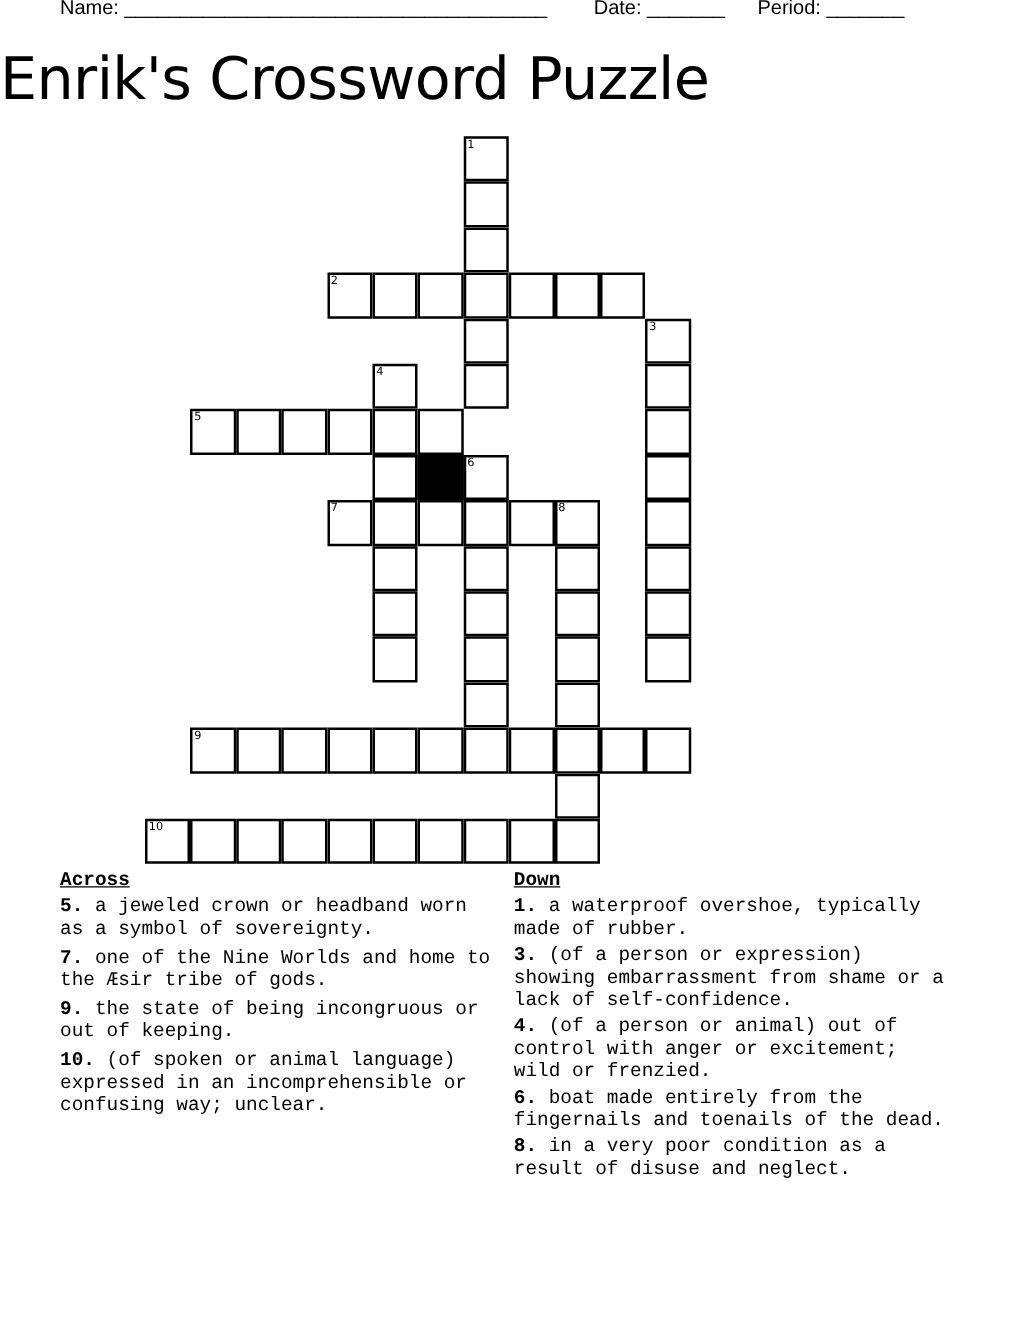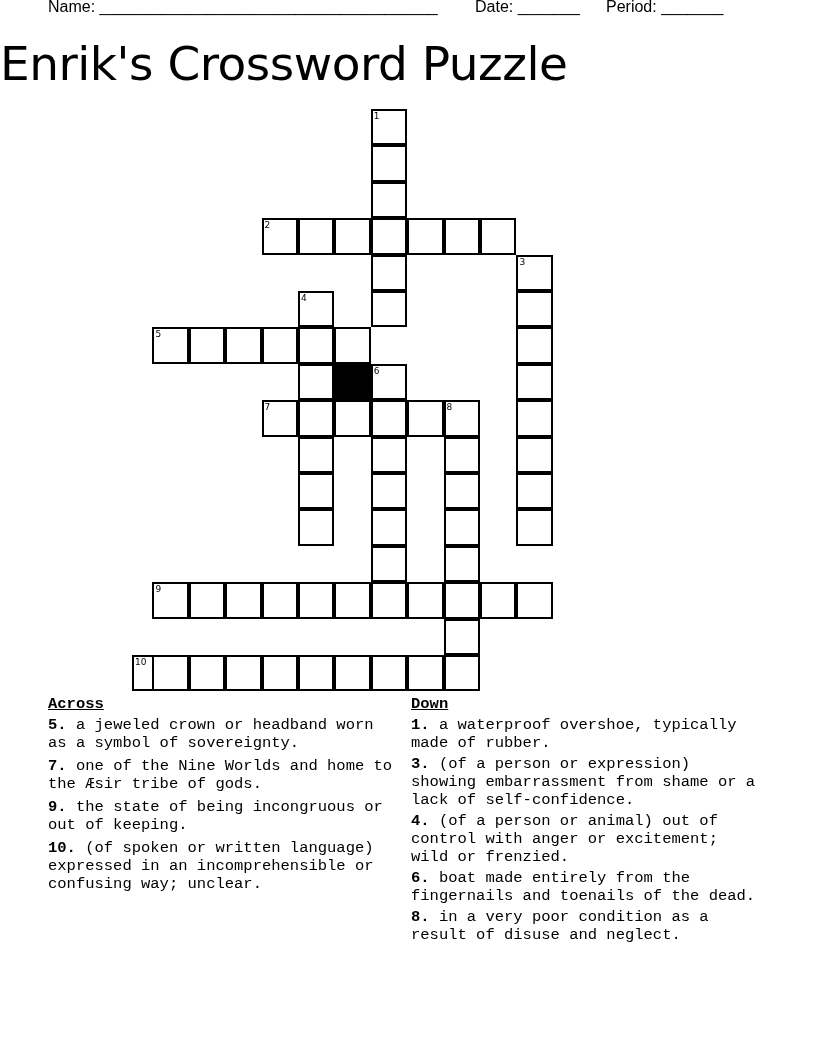--- a/index.html
+++ b/index.html
@@ -119,40 +119,40 @@
       <span class="num">9</span>
     </div>
     <div class="cell" style="left: 72.8px; top: 473.2px;"></div>
     <div class="cell" style="left: 109.2px; top: 473.2px;"></div>
     <div class="cell" style="left: 145.6px; top: 473.2px;"></div>
     <div class="cell" style="left: 182px; top: 473.2px;"></div>
     <div class="cell" style="left: 218.4px; top: 473.2px;"></div>
     <div class="cell" style="left: 291.2px; top: 473.2px;"></div>
     <div class="cell" style="left: 364px; top: 473.2px;"></div>
     <div class="cell" style="left: 400.4px; top: 473.2px;"></div>
-    <div class="cell" style="left: 16px; top: 546px;">
+    <div class="cell" style="left: 0px; top: 546px;">
       <span class="num">10</span>
     </div>
     <div class="cell" style="left: 36.4px; top: 546px;"></div>
     <div class="cell" style="left: 72.8px; top: 546px;"></div>
     <div class="cell" style="left: 109.2px; top: 546px;"></div>
     <div class="cell" style="left: 145.6px; top: 546px;"></div>
     <div class="cell" style="left: 182px; top: 546px;"></div>
     <div class="cell" style="left: 218.4px; top: 546px;"></div>
     <div class="cell" style="left: 254.8px; top: 546px;"></div>
     <div class="cell" style="left: 291.2px; top: 546px;"></div>
     <div class="cell black" style="left: 218.4px; top: 254.8px;"></div>
   </div>
 
 <div class="clues across">
   <h3>Across</h3>
   <div class="clue"><b>5.</b> <span>a jeweled crown or headband worn as a symbol of sovereignty.</span></div>
   <div class="clue"><b>7.</b> <span>one of the Nine Worlds and home to the Æsir tribe of gods.</span></div>
   <div class="clue"><b>9.</b> <span>the state of being incongruous or out of keeping.</span></div>
-  <div class="clue"><b>10.</b> <span>(of spoken or written language) expressed in an incomprehensible or confusing way; unclear.</span></div>
+  <div class="clue"><b>10.</b> <span>(of spoken or animal language) expressed in an incomprehensible or confusing way; unclear.</span></div>
 </div>
 
 <div class="clues down">
   <h3>Down</h3>
   <div class="clue"><b>1.</b> <span>a waterproof overshoe, typically made of rubber.</span></div>
   <div class="clue"><b>3.</b> <span>(of a person or expression) showing embarrassment from shame or a lack of self-confidence.</span></div>
   <div class="clue"><b>4.</b> <span>(of a person or animal) out of control with anger or excitement; wild or frenzied.</span></div>
   <div class="clue"><b>6.</b> <span>boat made entirely from the fingernails and toenails of the dead.</span></div>
   <div class="clue"><b>8.</b> <span>in a very poor condition as a result of disuse and neglect.</span></div>
 </div>

